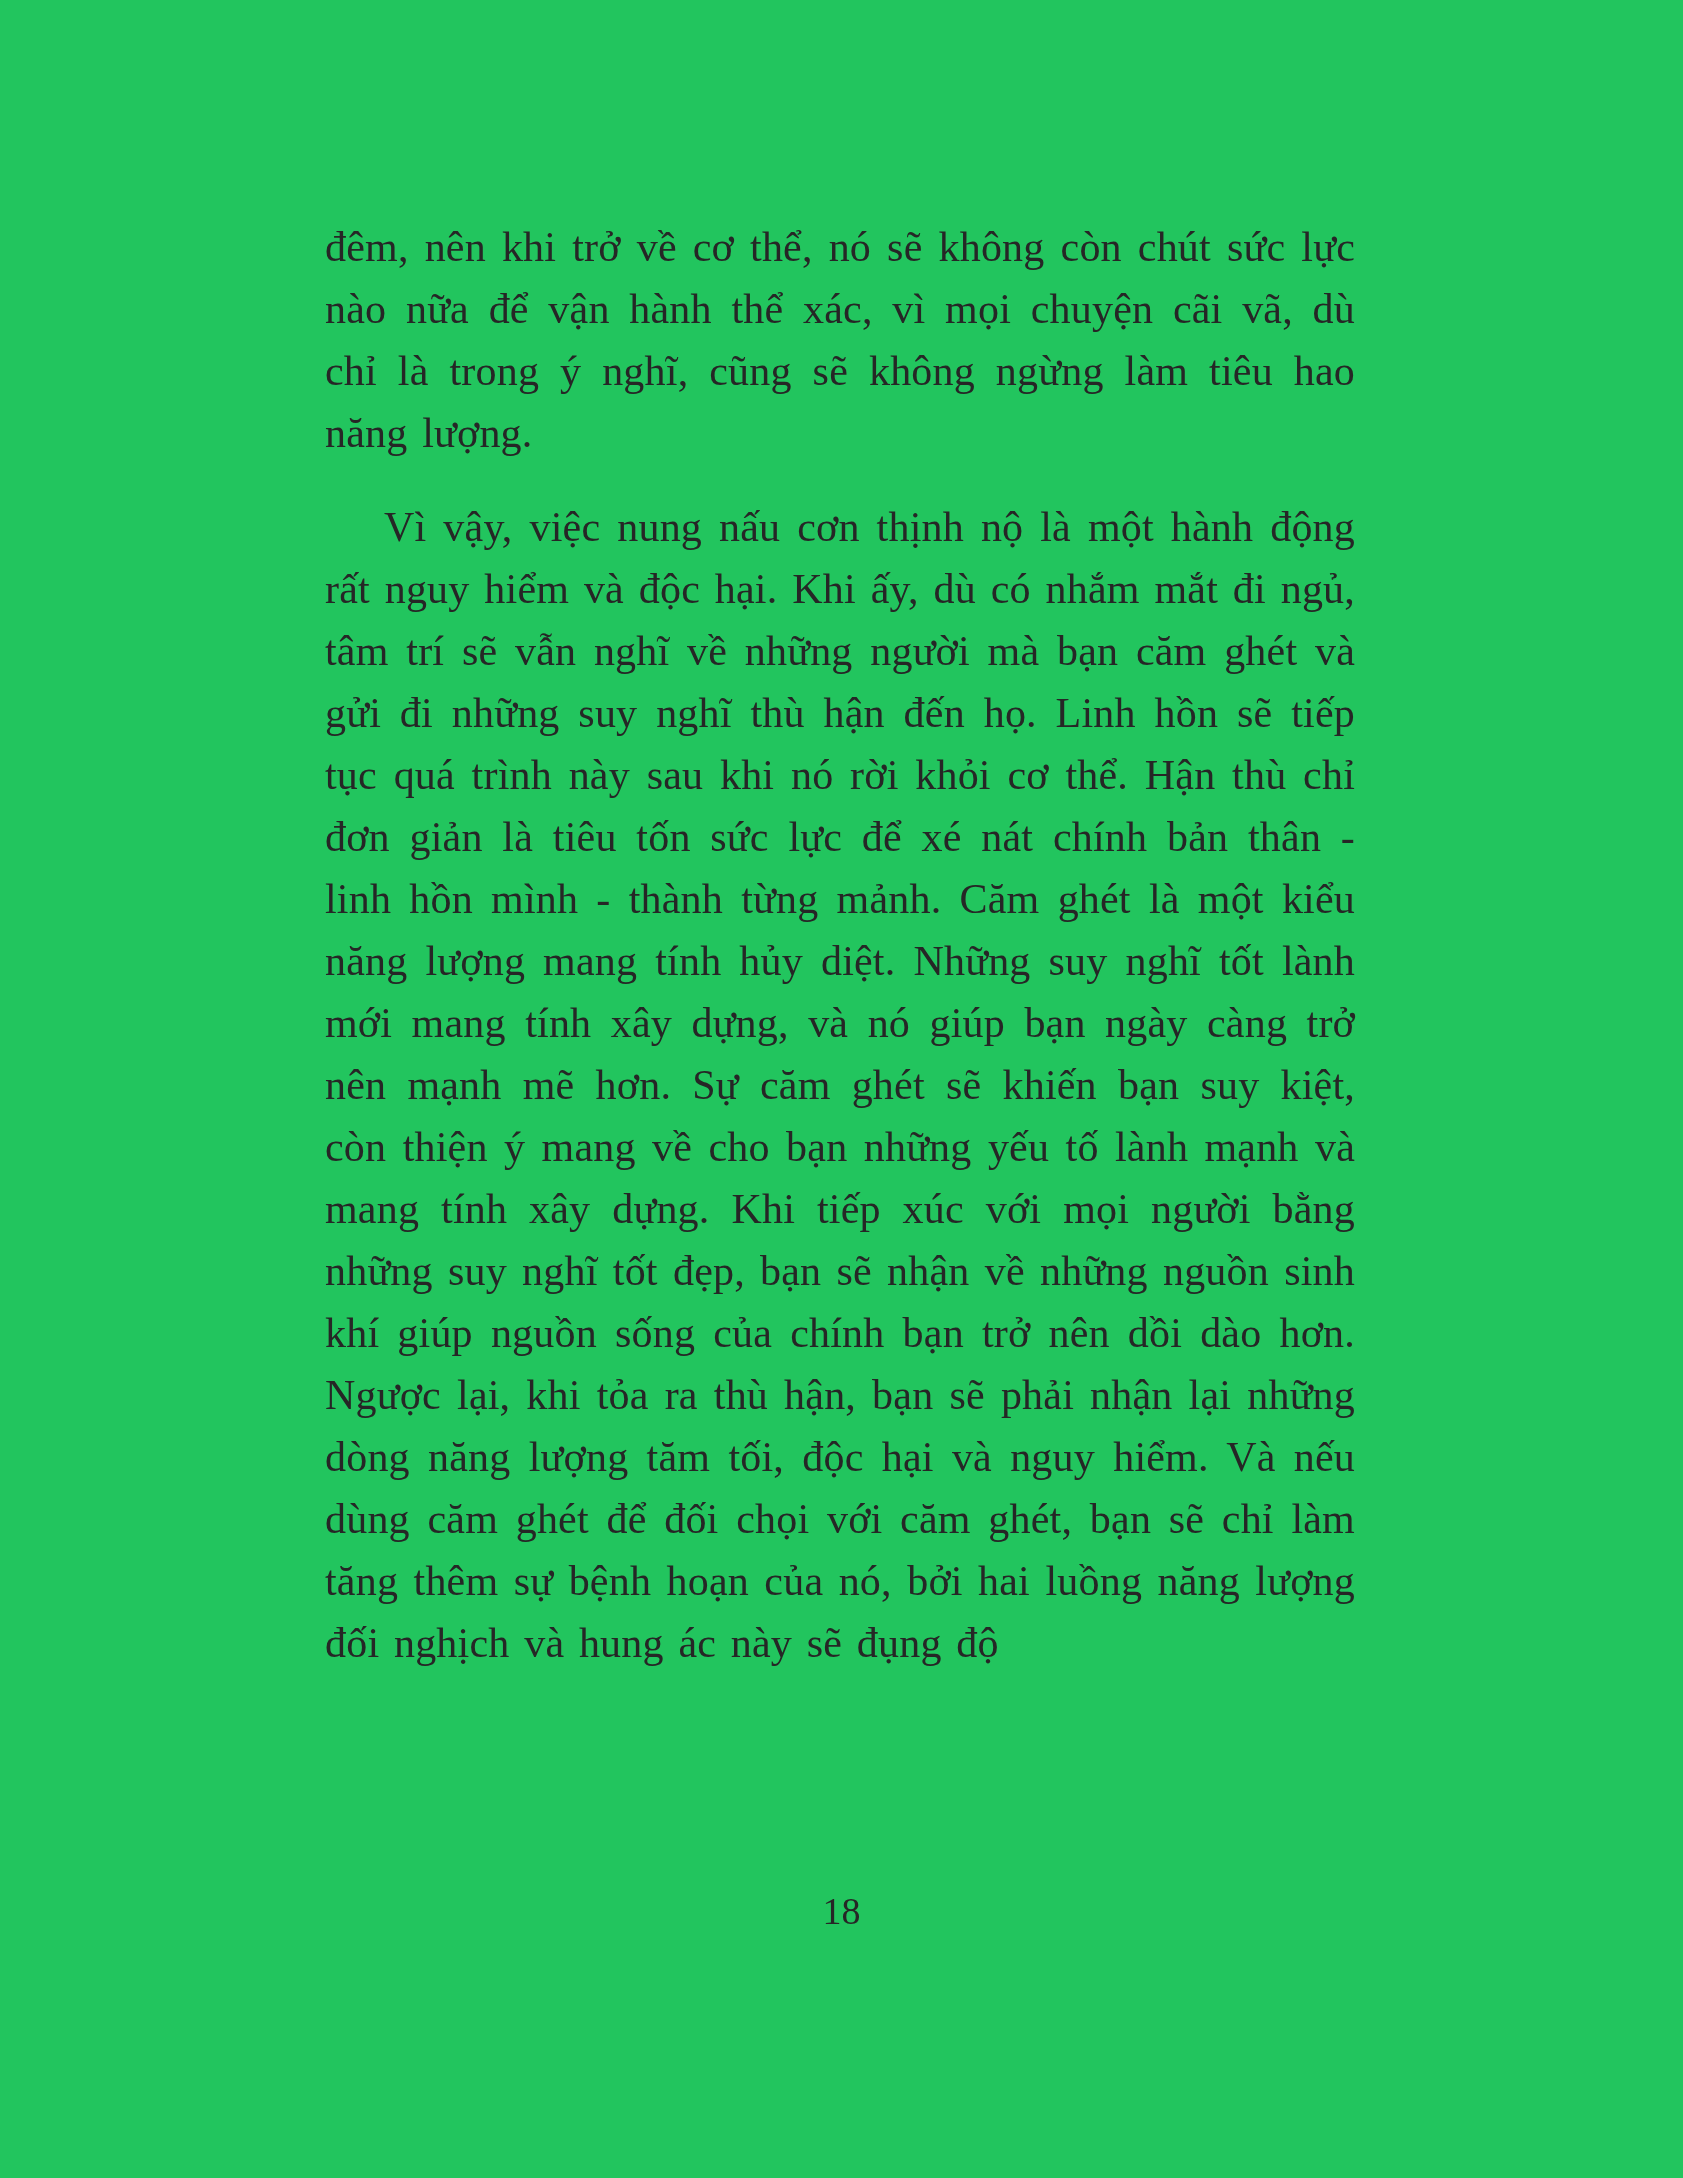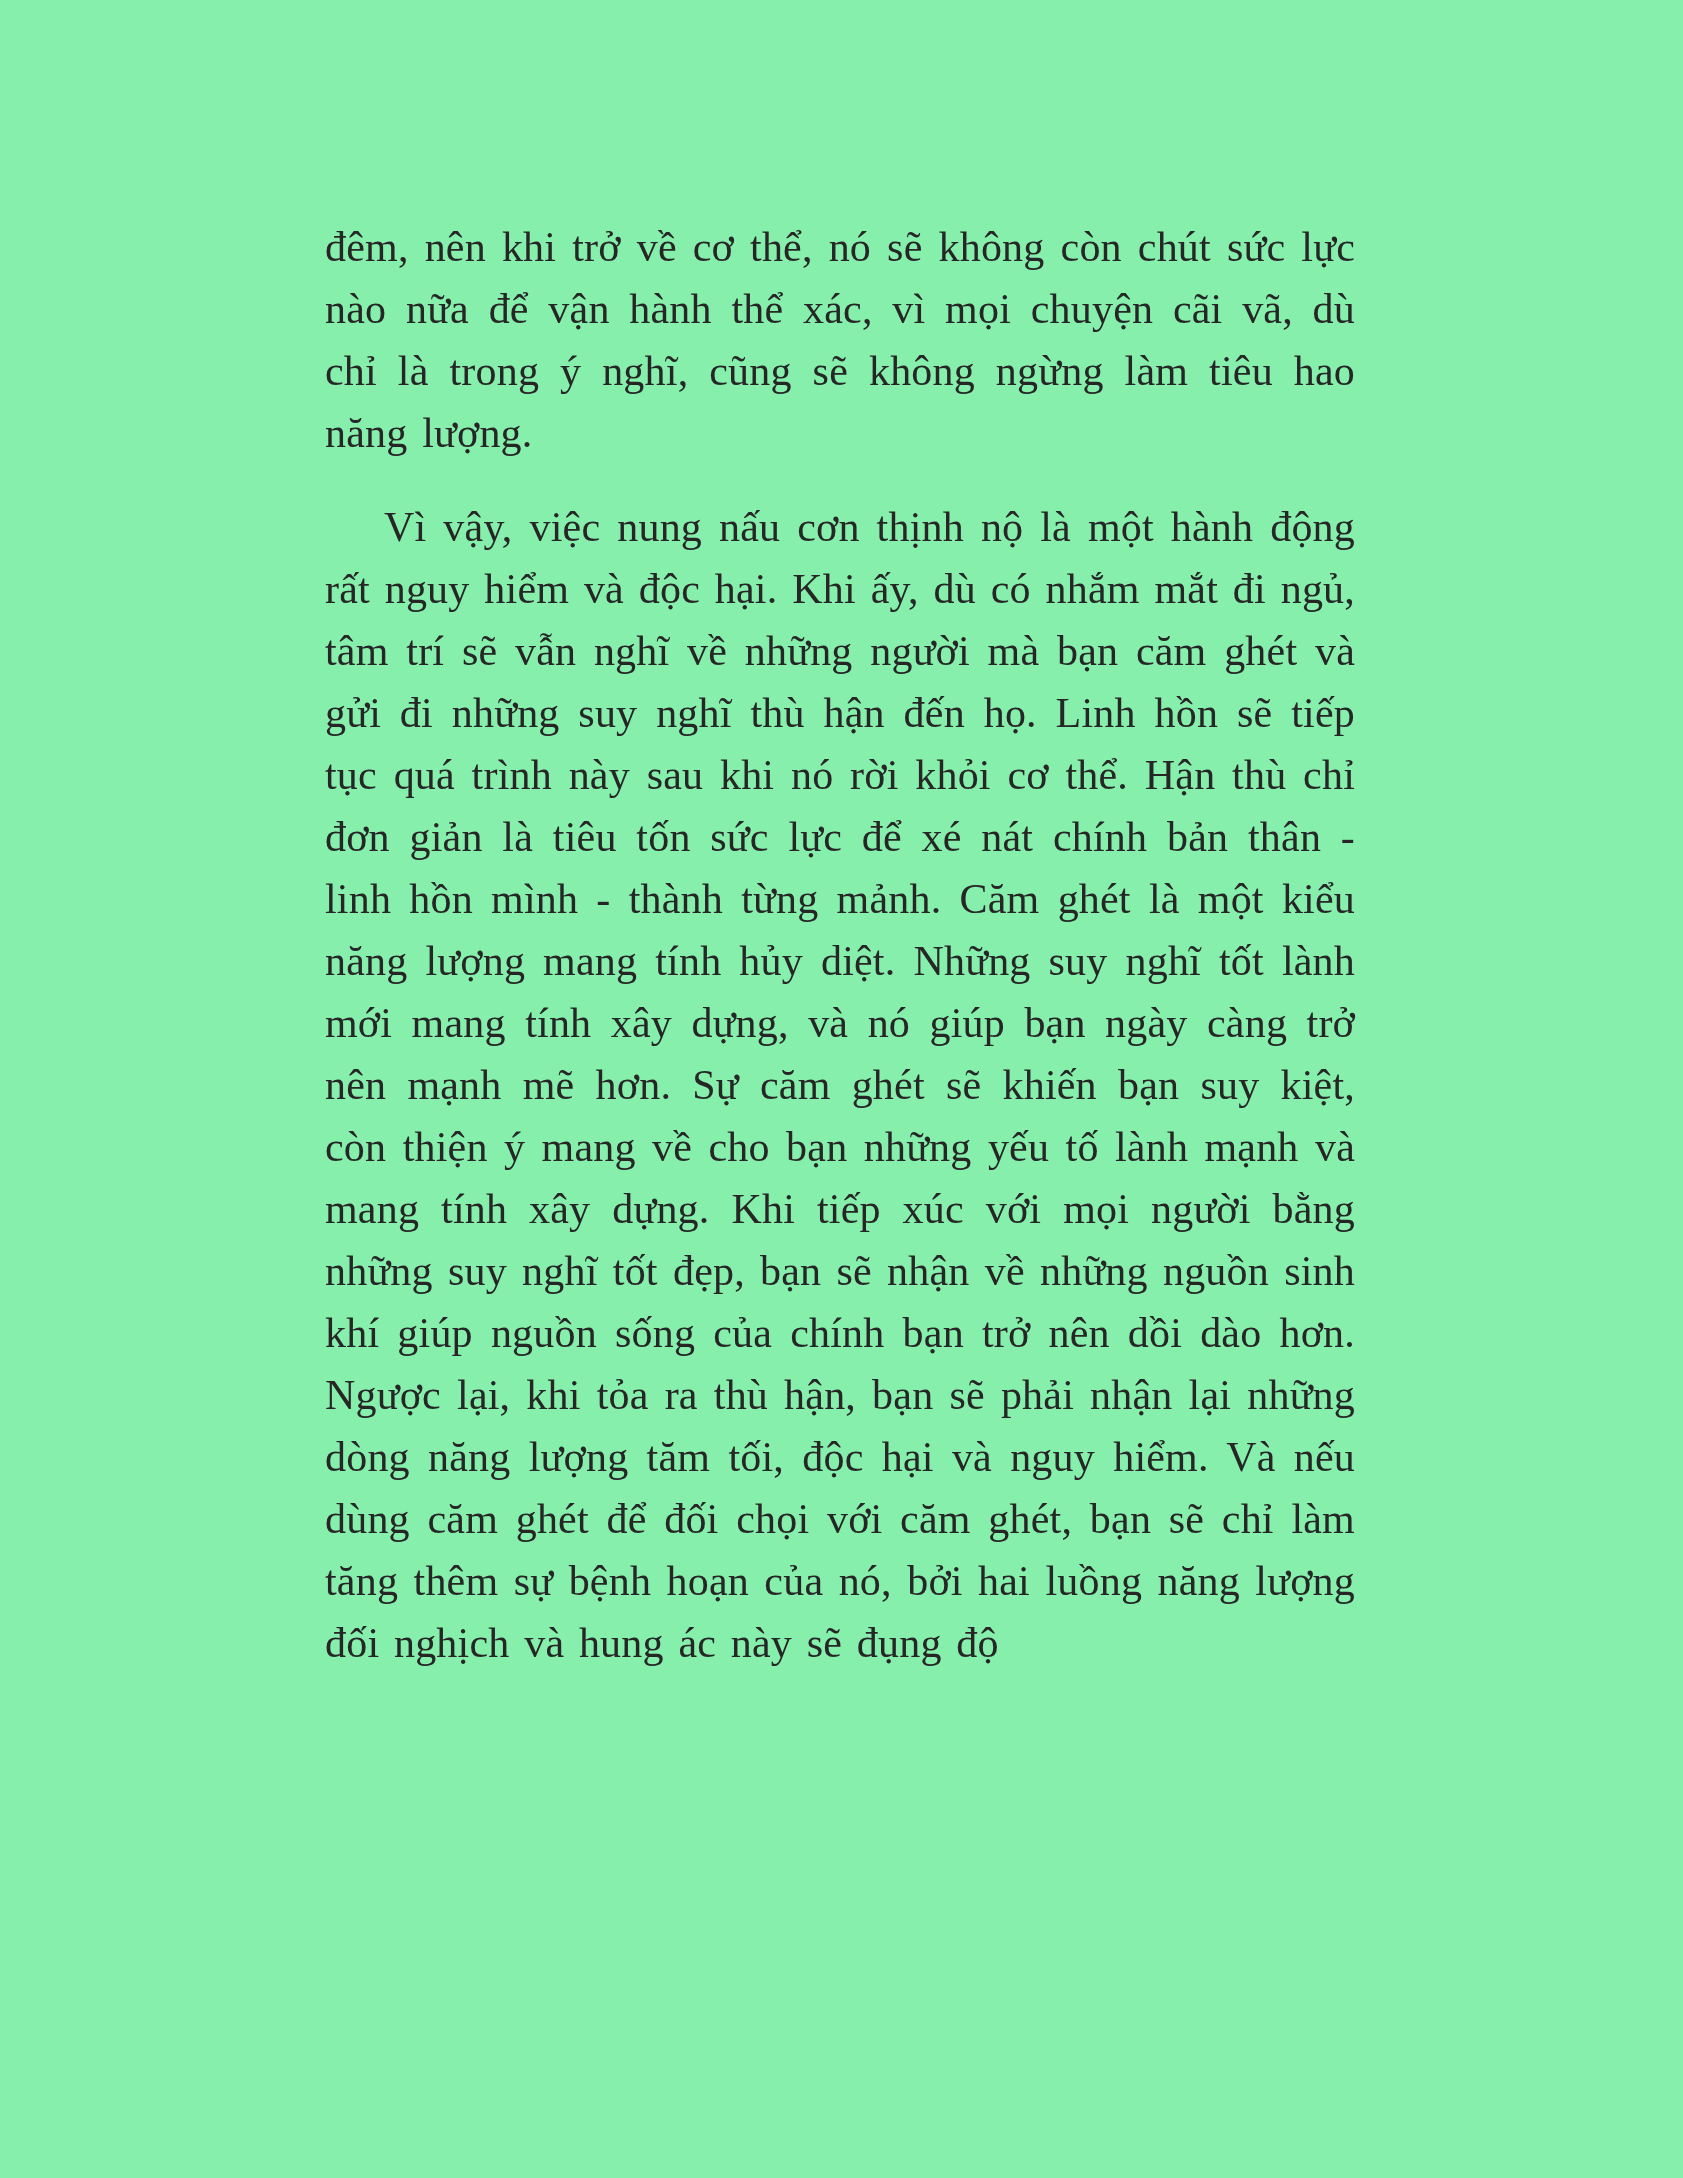--- a/index.html
+++ b/index.html
@@ -4,21 +4,21 @@
 <style>
   html, body {
     margin: 0;
     padding: 0;
     background: #ffffff;
   }
   .page {
     position: relative;
     width: 1683px;
     height: 2178px;
-    background: #86efac;
+    background: #22c55e;
     font-family: "Liberation Serif", "DejaVu Serif", serif;
     color: #262626;
     overflow: hidden;
   }
   .text-block {
     position: absolute;
     left: 325px;
     top: 216px;
     width: 1030px;
   }
@@ -46,14 +46,15 @@
   }
 </style>
 </head>
 <body>
 
 <div class="page">
   <div class="text-block">
     <p>đêm, nên khi trở về cơ thể, nó sẽ không còn chút sức lực nào nữa để vận hành thể xác, vì mọi chuyện cãi vã, dù chỉ là trong ý nghĩ, cũng sẽ không ngừng làm tiêu hao năng lượng.</p>
     <p>Vì vậy, việc nung nấu cơn thịnh nộ là một hành động rất nguy hiểm và độc hại. Khi ấy, dù có nhắm mắt đi ngủ, tâm trí sẽ vẫn nghĩ về những người mà bạn căm ghét và gửi đi những suy nghĩ thù hận đến họ. Linh hồn sẽ tiếp tục quá trình này sau khi nó rời khỏi cơ thể. Hận thù chỉ đơn giản là tiêu tốn sức lực để xé nát chính bản thân - linh hồn mình - thành từng mảnh. Căm ghét là một kiểu năng lượng mang tính hủy diệt. Những suy nghĩ tốt lành mới mang tính xây dựng, và nó giúp bạn ngày càng trở nên mạnh mẽ hơn. Sự căm ghét sẽ khiến bạn suy kiệt, còn thiện ý mang về cho bạn những yếu tố lành mạnh và mang tính xây dựng. Khi tiếp xúc với mọi người bằng những suy nghĩ tốt đẹp, bạn sẽ nhận về những nguồn sinh khí giúp nguồn sống của chính bạn trở nên dồi dào hơn. Ngược lại, khi tỏa ra thù hận, bạn sẽ phải nhận lại những dòng năng lượng tăm tối, độc hại và nguy hiểm. Và nếu dùng căm ghét để đối chọi với căm ghét, bạn sẽ chỉ làm tăng thêm sự bệnh hoạn của nó, bởi hai luồng năng lượng đối nghịch và hung ác này sẽ đụng độ</p>
   </div>
+  <div class="page-number">18</div>
 </div>
 
 
 </body></html>

